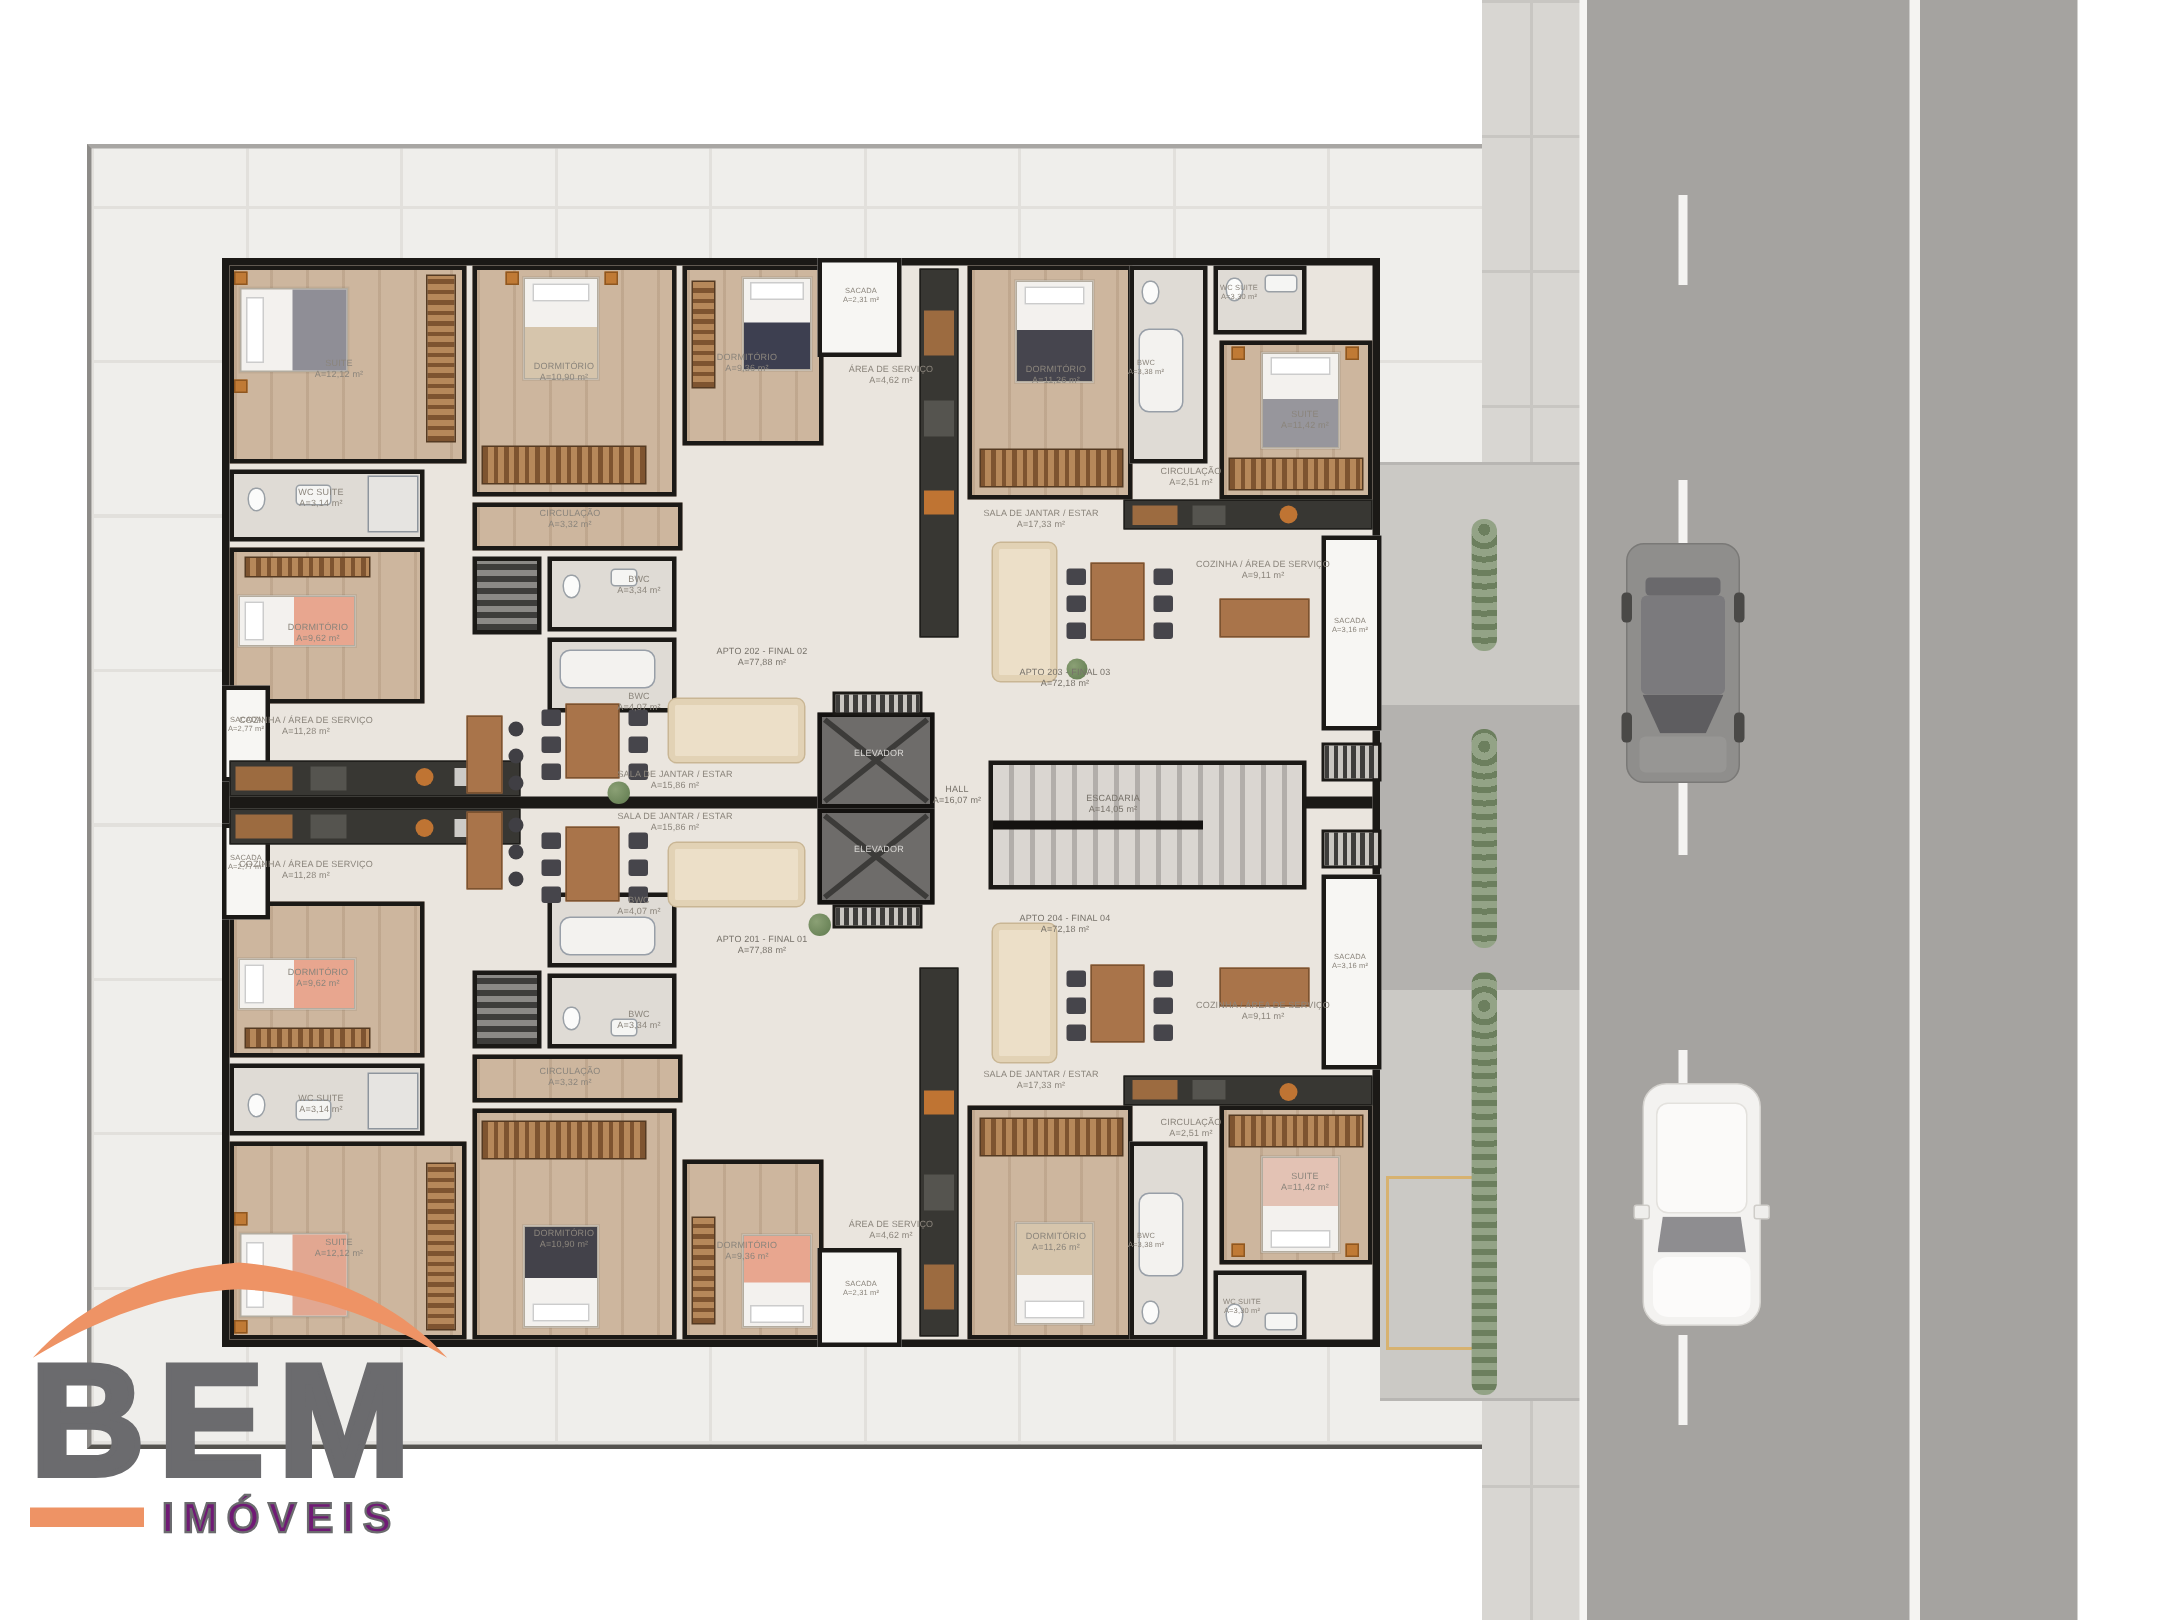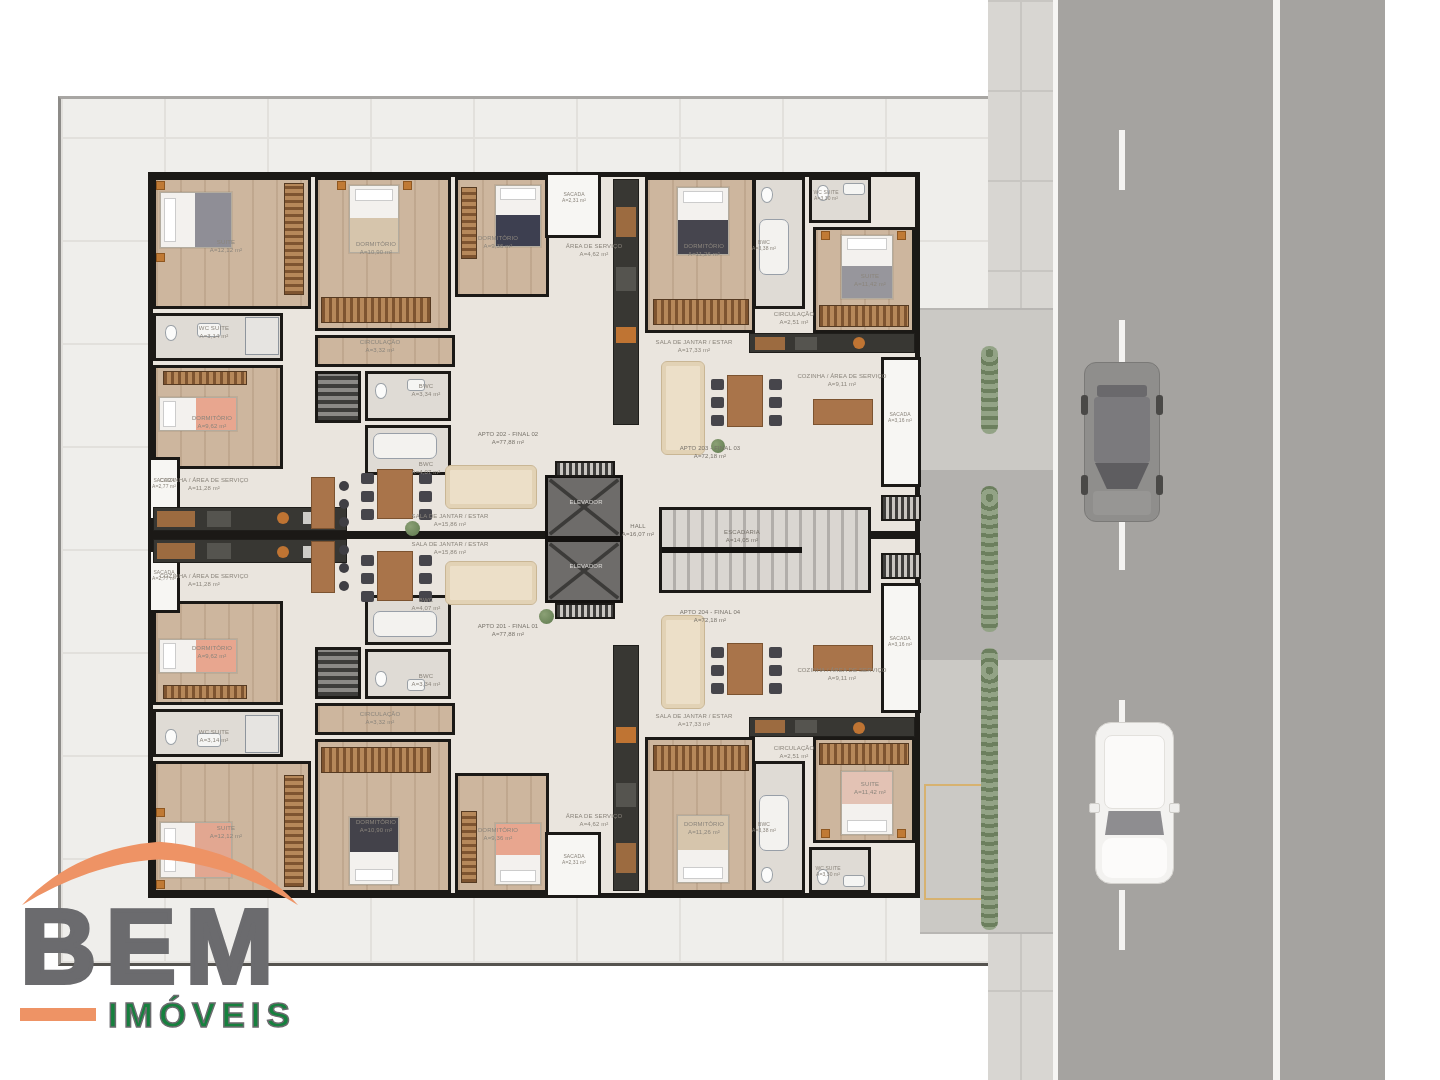--- a/index.html
+++ b/index.html
@@ -90,21 +90,21 @@
        letter-spacing:.2px}
   .lbl.sm{width:100px;transform:scale(.5)}
   .lbl.wt{color:#d9d7d4;width:110px}
   .lbl.dk{color:#77726a}
   
   .logo{position:absolute;left:20px;top:838px;width:300px;z-index:9}
   .logo-word{font-weight:bold;font-size:106px;line-height:.8;color:#6b6b6e;letter-spacing:9px;
        -webkit-text-stroke:4px #6b6b6e;margin-top:-8px}
   .logo-row{display:flex;align-items:center;margin-top:6px}
   .logo-bar{width:76px;height:13px;background:#ee9365;margin-right:12px}
-  .logo-sub{font-weight:bold;font-size:35px;color:#15803d;letter-spacing:6px;
+  .logo-sub{font-weight:bold;font-size:28px;color:#701a75;letter-spacing:6px;
        -webkit-text-stroke:1.5px #6b6b6e}
 </style>
 </head>
 <body>
 
 <div class="stage">
 
   <div class="lot"></div>
   <div class="sidewalk"></div>
   <div class="apron"></div>

